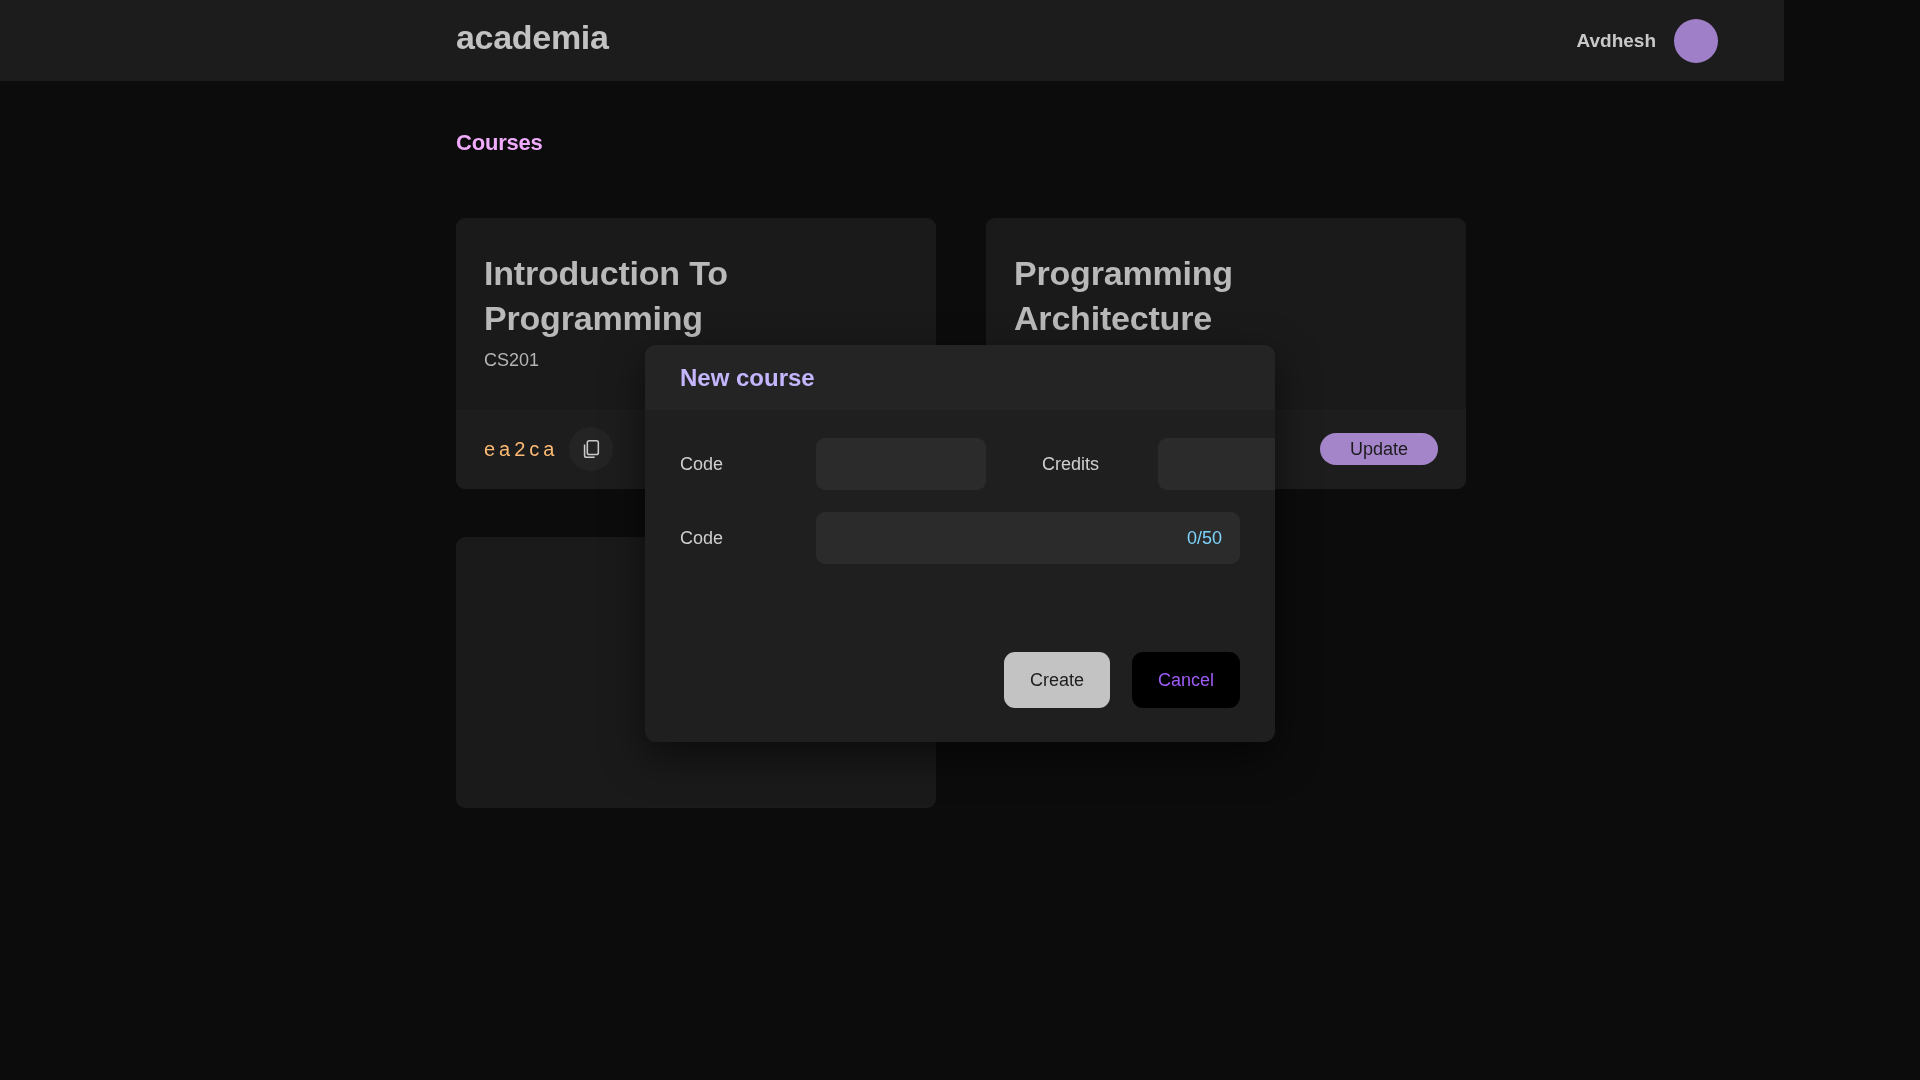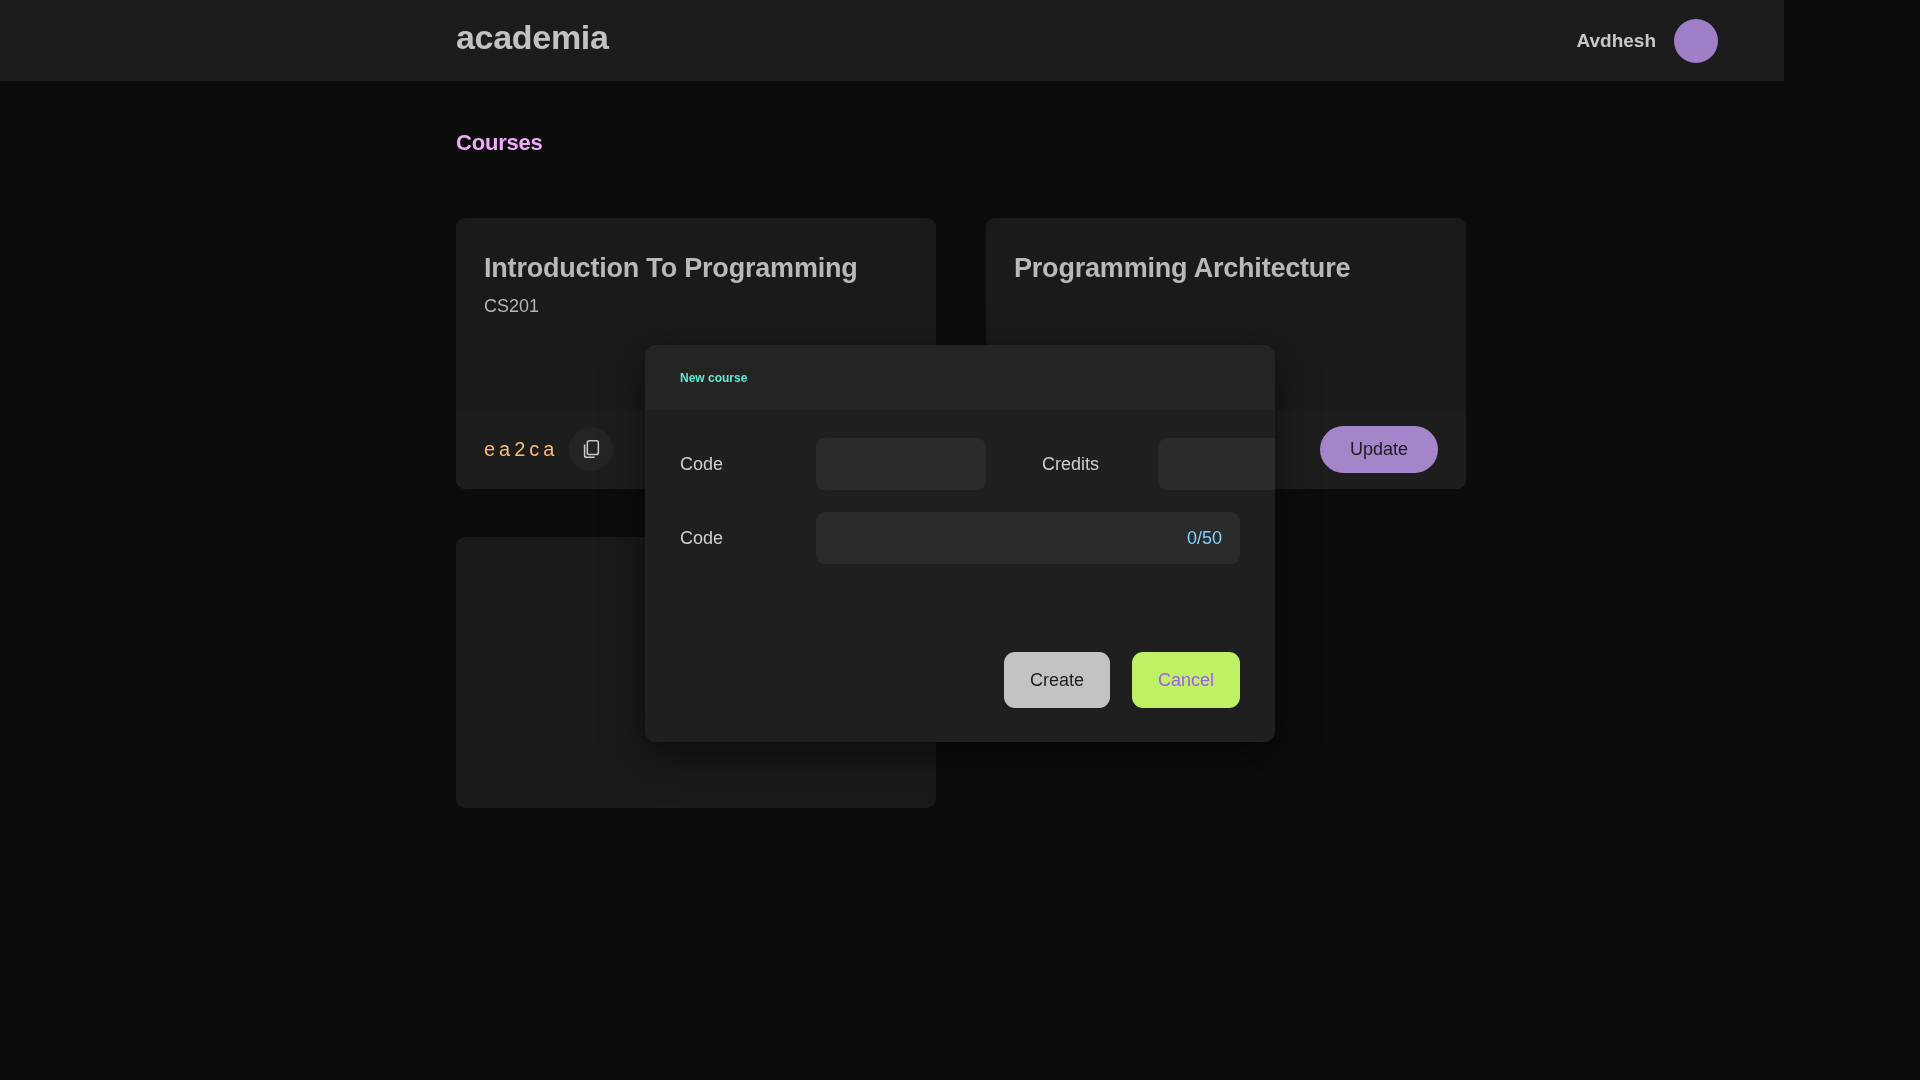--- a/index.html
+++ b/index.html
@@ -53,21 +53,21 @@
 
   .card {
     background: #1a1a1a;
     border-radius: 9px;
     height: 271px;
     position: relative;
     overflow: hidden;
   }
   .card-body { padding: 33px 28px 0 28px; }
   .card-title {
-    font-size: 27px; font-weight: 600; color: #b9b9b9;
+    font-size: 34px; font-weight: 600; color: #b9b9b9;
     line-height: 1.32; letter-spacing: -0.2px;
   }
   .card-code {
     margin-top: 9px;
     font-size: 18px; color: #b4b4b4; font-weight: 400;
   }
   .card-footer {
     position: absolute; left: 0; bottom: 0;
     width: 100%; height: 80px;
     background: #1d1d1d;
@@ -83,21 +83,21 @@
   .icon-btn {
     width: 44px; height: 44px; border-radius: 50%;
     background: #242424;
     display: flex; align-items: center; justify-content: center;
     border: none; cursor: pointer;
   }
   .icon-btn svg { display: block; }
   .update-btn {
     background: #a585ca; color: #1b1b1b;
     border: none; border-radius: 24px;
-    padding: 0 30px; height: 47px;
+    padding: 0 30px; height: 32px;
     font-size: 18px; font-weight: 500;
     font-family: "Liberation Sans", sans-serif;
     cursor: pointer;
   }
 
   
   .modal {
     position: absolute;
     left: 645px; top: 345px;
     width: 630px; height: 397px;
@@ -105,21 +105,21 @@
     border-radius: 11px;
     overflow: hidden;
     box-shadow: 0 14px 40px rgba(0,0,0,0.55);
   }
   .modal-header {
     height: 65px; background: #242424;
     display: flex; align-items: center;
     padding-left: 35px;
   }
   .modal-title {
-    font-size: 12px; font-weight: 700; color: #5eead4;
+    font-size: 24px; font-weight: 700; color: #c4b5fd;
   }
   .modal-body { padding: 28px 35px 0 35px; }
 
   .form-row {
     display: flex; align-items: center;
     margin-bottom: 22px;
     gap: 36px;
   }
   .field-label {
     font-size: 18px; color: #cfcfcf;
@@ -154,21 +154,21 @@
     display: flex; align-items: center; gap: 22px;
   }
   .btn {
     border: none; border-radius: 11px;
     height: 56px; padding: 6px 26px;
     font-size: 18px; font-weight: 400;
     font-family: "Liberation Sans", sans-serif;
     cursor: pointer;
   }
   .btn-create { background: #c3c3c3; color: #1d1d1d; }
-  .btn-cancel { background: #bef264; color: #9e5cf5; }
+  .btn-cancel { background: #000000; color: #9e5cf5; }
 </style>
 </head>
 <body>
 
 <div class="header">
   <div class="logo">academia</div>
   <div class="header-right">
     <span class="user-name">Avdhesh</span>
     <span class="avatar"></span>
   </div>

